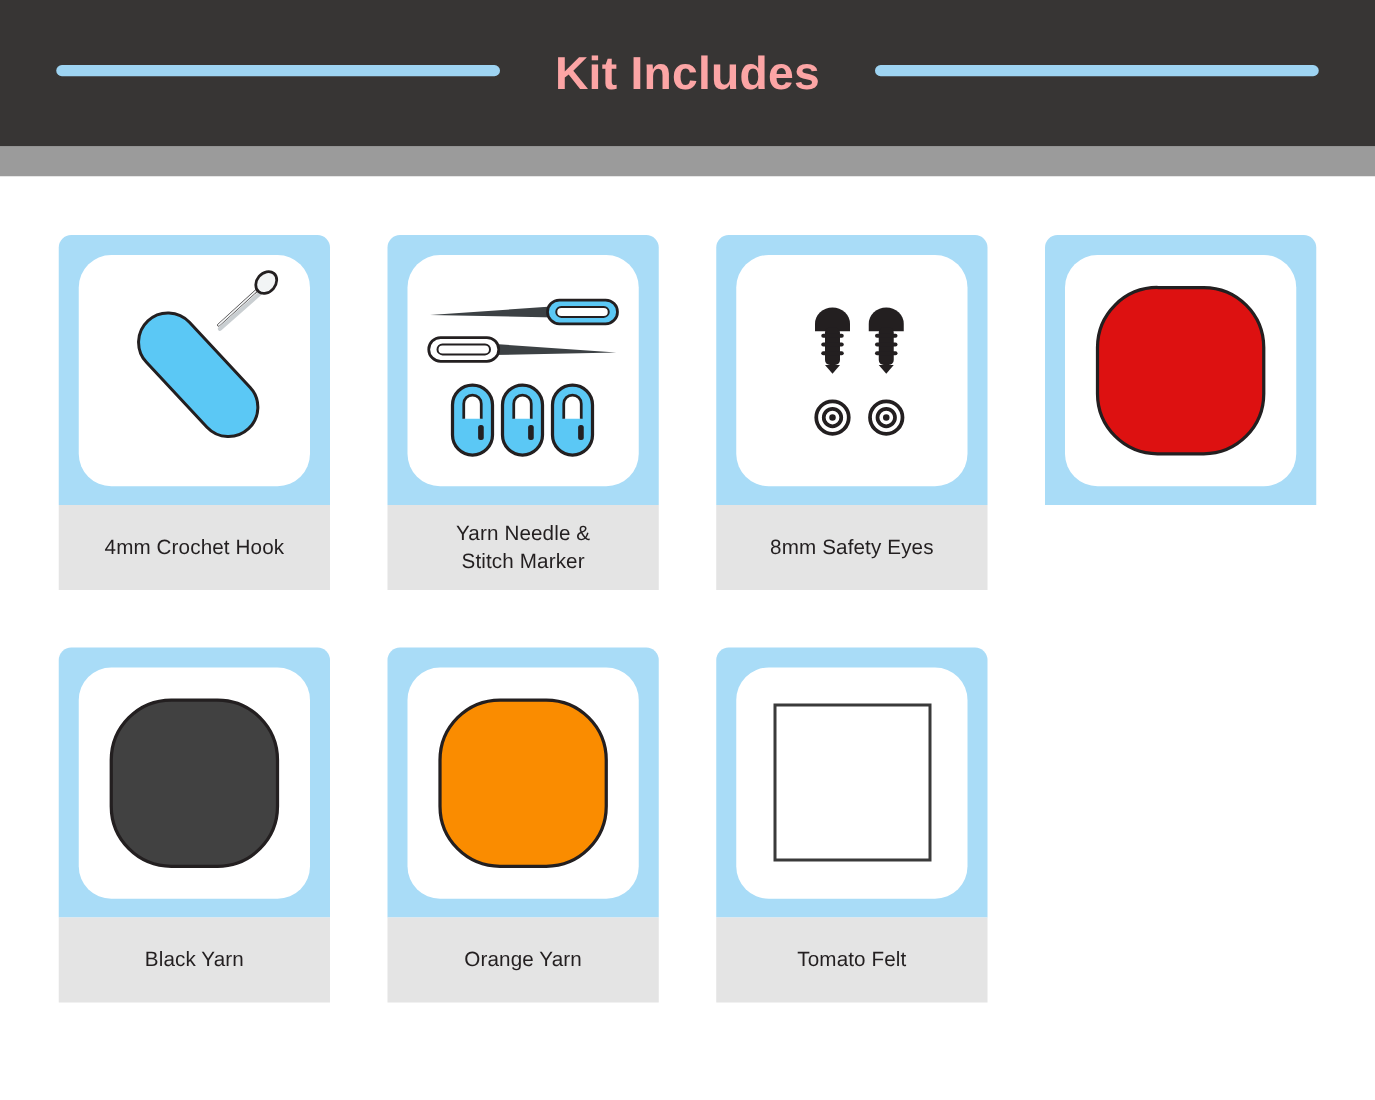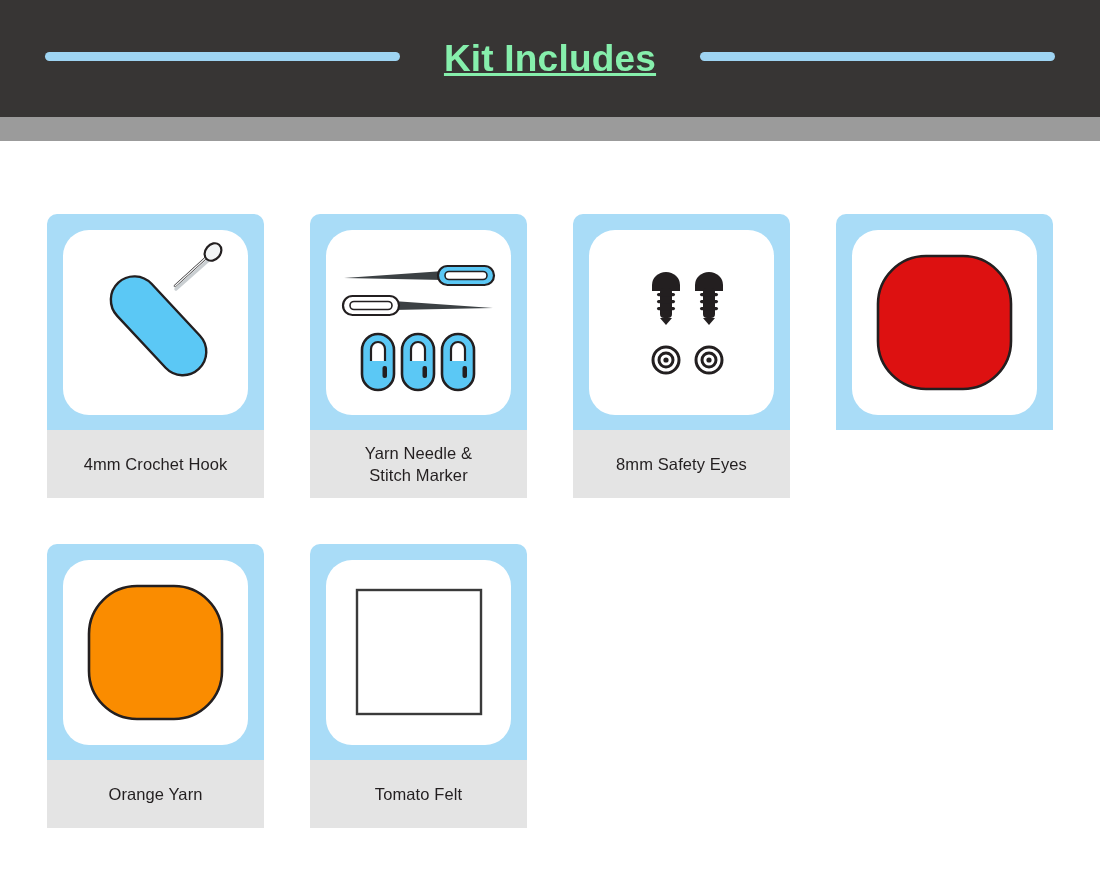--- a/index.html
+++ b/index.html
@@ -18,47 +18,46 @@
   .header {
     position: relative;
     width: 1100px;
     height: 117px;
     background: #373534;
     display: flex;
     align-items: center;
     justify-content: center;
   }
   .header-title {
-    color: #86efac;
+    color: #fca5a5;
     font-size: 37px;
     font-weight: bold;
     letter-spacing: 0.2px;
     text-align: right;
     white-space: nowrap;
-    text-decoration: underline;
   }
   .header-rule {
     position: absolute;
     top: 52px;
     height: 9px;
     border-radius: 5px;
     background: #9ed4f2;
   }
   .header-rule.left  { left: 45px;  width: 355px; }
   .header-rule.right { right: 45px; width: 355px; }
 
   .header-strip {
     width: 1100px;
     height: 24px;
     background: #9b9b9b;
   }
 
   
   .grid {
-    padding: 73px 0 0 0;
+    padding: 47px 0 0 0;
     display: grid;
     grid-template-columns: repeat(4, 217px);
     grid-auto-rows: auto;
     column-gap: 46px;
     row-gap: 46px;
     justify-content: center;
   }
 
   .card {
     width: 217px;
@@ -217,20 +216,32 @@
   <div class="card">
     <div class="card-frame">
       <div class="card-art">
         <svg width="185" height="185" viewBox="0 0 185 185">
           <rect x="26" y="26" width="133" height="133" rx="48" fill="#dd1111" stroke="#231f20" stroke-width="2.6"></rect>
         </svg>
       </div>
     </div>
   </div>
 
+  <div class="card">
+    <div class="card-frame">
+      <div class="card-art">
+        <svg width="185" height="185" viewBox="0 0 185 185">
+          <rect x="26" y="26" width="133" height="133" rx="48" fill="#414141" stroke="#231f20" stroke-width="2.6"></rect>
+        </svg>
+      </div>
+    </div>
+    <div class="card-label">
+      <span>Black Yarn</span>
+    </div>
+  </div>
 
   <div class="card">
     <div class="card-frame">
       <div class="card-art">
         <svg width="185" height="185" viewBox="0 0 185 185">
           <rect x="26" y="26" width="133" height="133" rx="48" fill="#fa8c00" stroke="#231f20" stroke-width="2.6"></rect>
         </svg>
       </div>
     </div>
     <div class="card-label">

